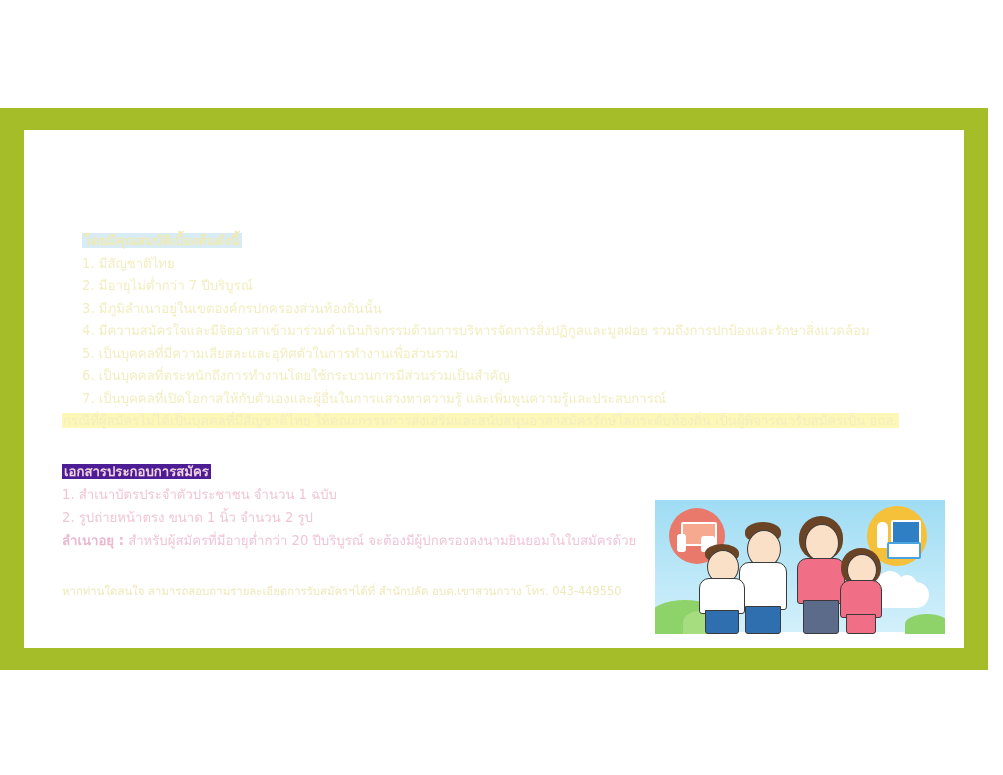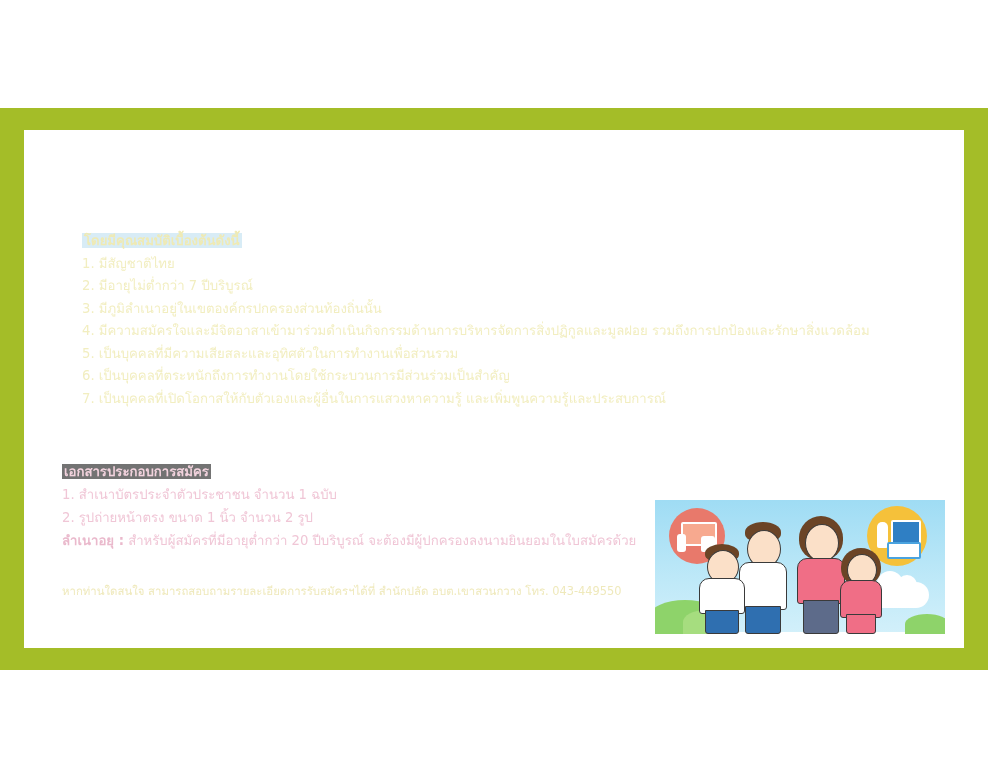--- a/index.html
+++ b/index.html
@@ -46,21 +46,21 @@
     background:#d8ecf6;
     padding:0 2px;
     font-weight:bold;
     color:#efeab4;
   }
   .hl-yellow{
     background:#fdf8b8;
     padding:0 1px;
   }
   .hl-pink{
-    background:#737373;
+    background:#4c1d95;
     padding:0 2px;
     font-weight:bold;
     color:#f3d3de;
   }
   .sec-qual{top:100px;}
   .qline{white-space:nowrap;margin-left:20px;}
   .para{white-space:nowrap;}
   .sec-docs{
     position:absolute;
     left:38px;top:330px;
@@ -164,20 +164,23 @@
       <div class="qline">
         <span class="hl-blue">โดยมีคุณสมบัติเบื้องต้นดังนี้</span>
       </div>
       <div class="qline">1. มีสัญชาติไทย</div>
       <div class="qline">2. มีอายุไม่ต่ำกว่า 7 ปีบริบูรณ์</div>
       <div class="qline">3. มีภูมิลำเนาอยู่ในเขตองค์กรปกครองส่วนท้องถิ่นนั้น</div>
       <div class="qline">4. มีความสมัครใจและมีจิตอาสาเข้ามาร่วมดำเนินกิจกรรมด้านการบริหารจัดการสิ่งปฏิกูลและมูลฝอย รวมถึงการปกป้องและรักษาสิ่งแวดล้อม</div>
       <div class="qline">5. เป็นบุคคลที่มีความเสียสละและอุทิศตัวในการทำงานเพื่อส่วนรวม</div>
       <div class="qline">6. เป็นบุคคลที่ตระหนักถึงการทำงานโดยใช้กระบวนการมีส่วนร่วมเป็นสำคัญ</div>
       <div class="qline">7. เป็นบุคคลที่เปิดโอกาสให้กับตัวเองและผู้อื่นในการแสวงหาความรู้ และเพิ่มพูนความรู้และประสบการณ์</div>
+      <div class="para">
+        <span class="hl-yellow">กรณีที่ผู้สมัครไม่ได้เป็นบุคคลที่มีสัญชาติไทย ให้คณะกรรมการส่งเสริมและสนับสนุนอาสาสมัครรักษ์โลกระดับท้องถิ่น  เป็นผู้พิจารณารับสมัครเป็น อถล.</span>
+      </div>
     </div>
 
     <div class="sec-docs">
       <div class="docline">
         <span class="hl-pink">เอกสารประกอบการสมัคร</span>
       </div>
       <div class="docline">1. สำเนาบัตรประจำตัวประชาชน  จำนวน  1  ฉบับ</div>
       <div class="docline">2. รูปถ่ายหน้าตรง ขนาด  1  นิ้ว  จำนวน  2  รูป</div>
       <div class="docline">
         <span class="note-label">ลำเนาอยุ :</span><span> สำหรับผู้สมัครที่มีอายุต่ำกว่า  20  ปีบริบูรณ์  จะต้องมีผู้ปกครองลงนามยินยอมในใบสมัครด้วย</span>

